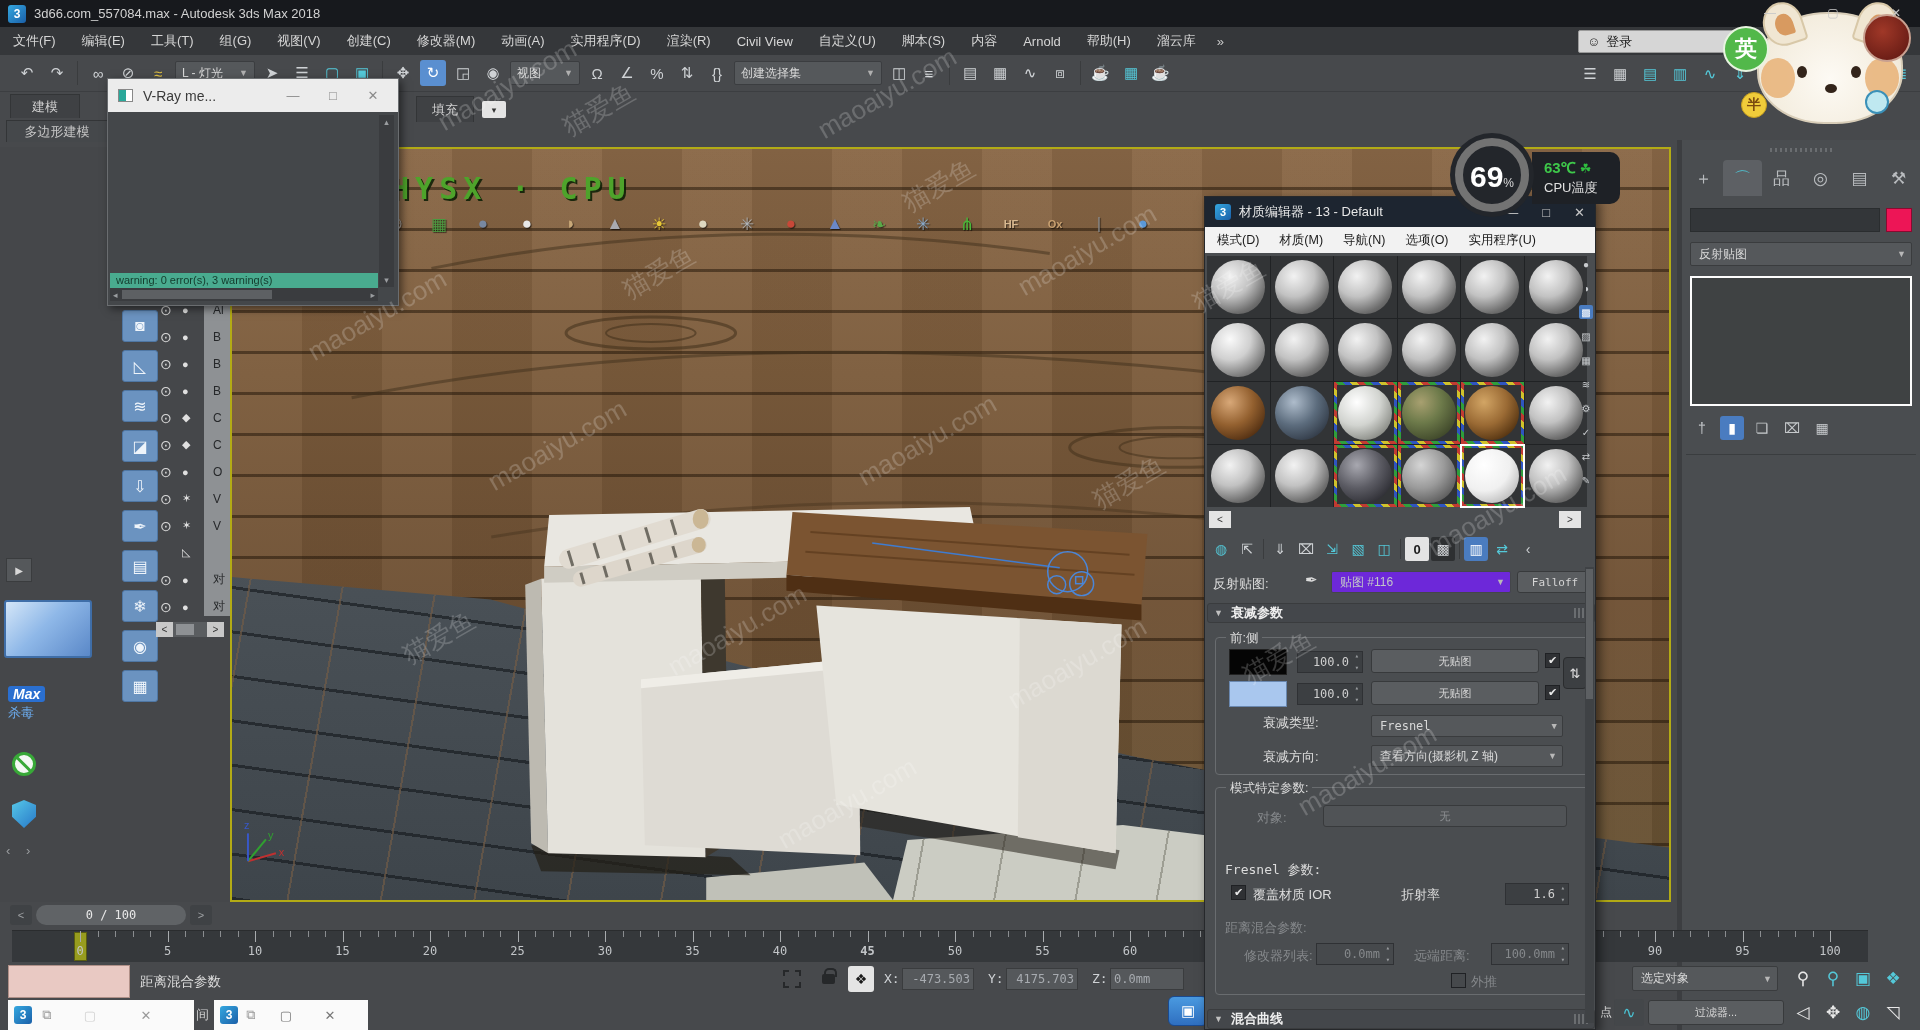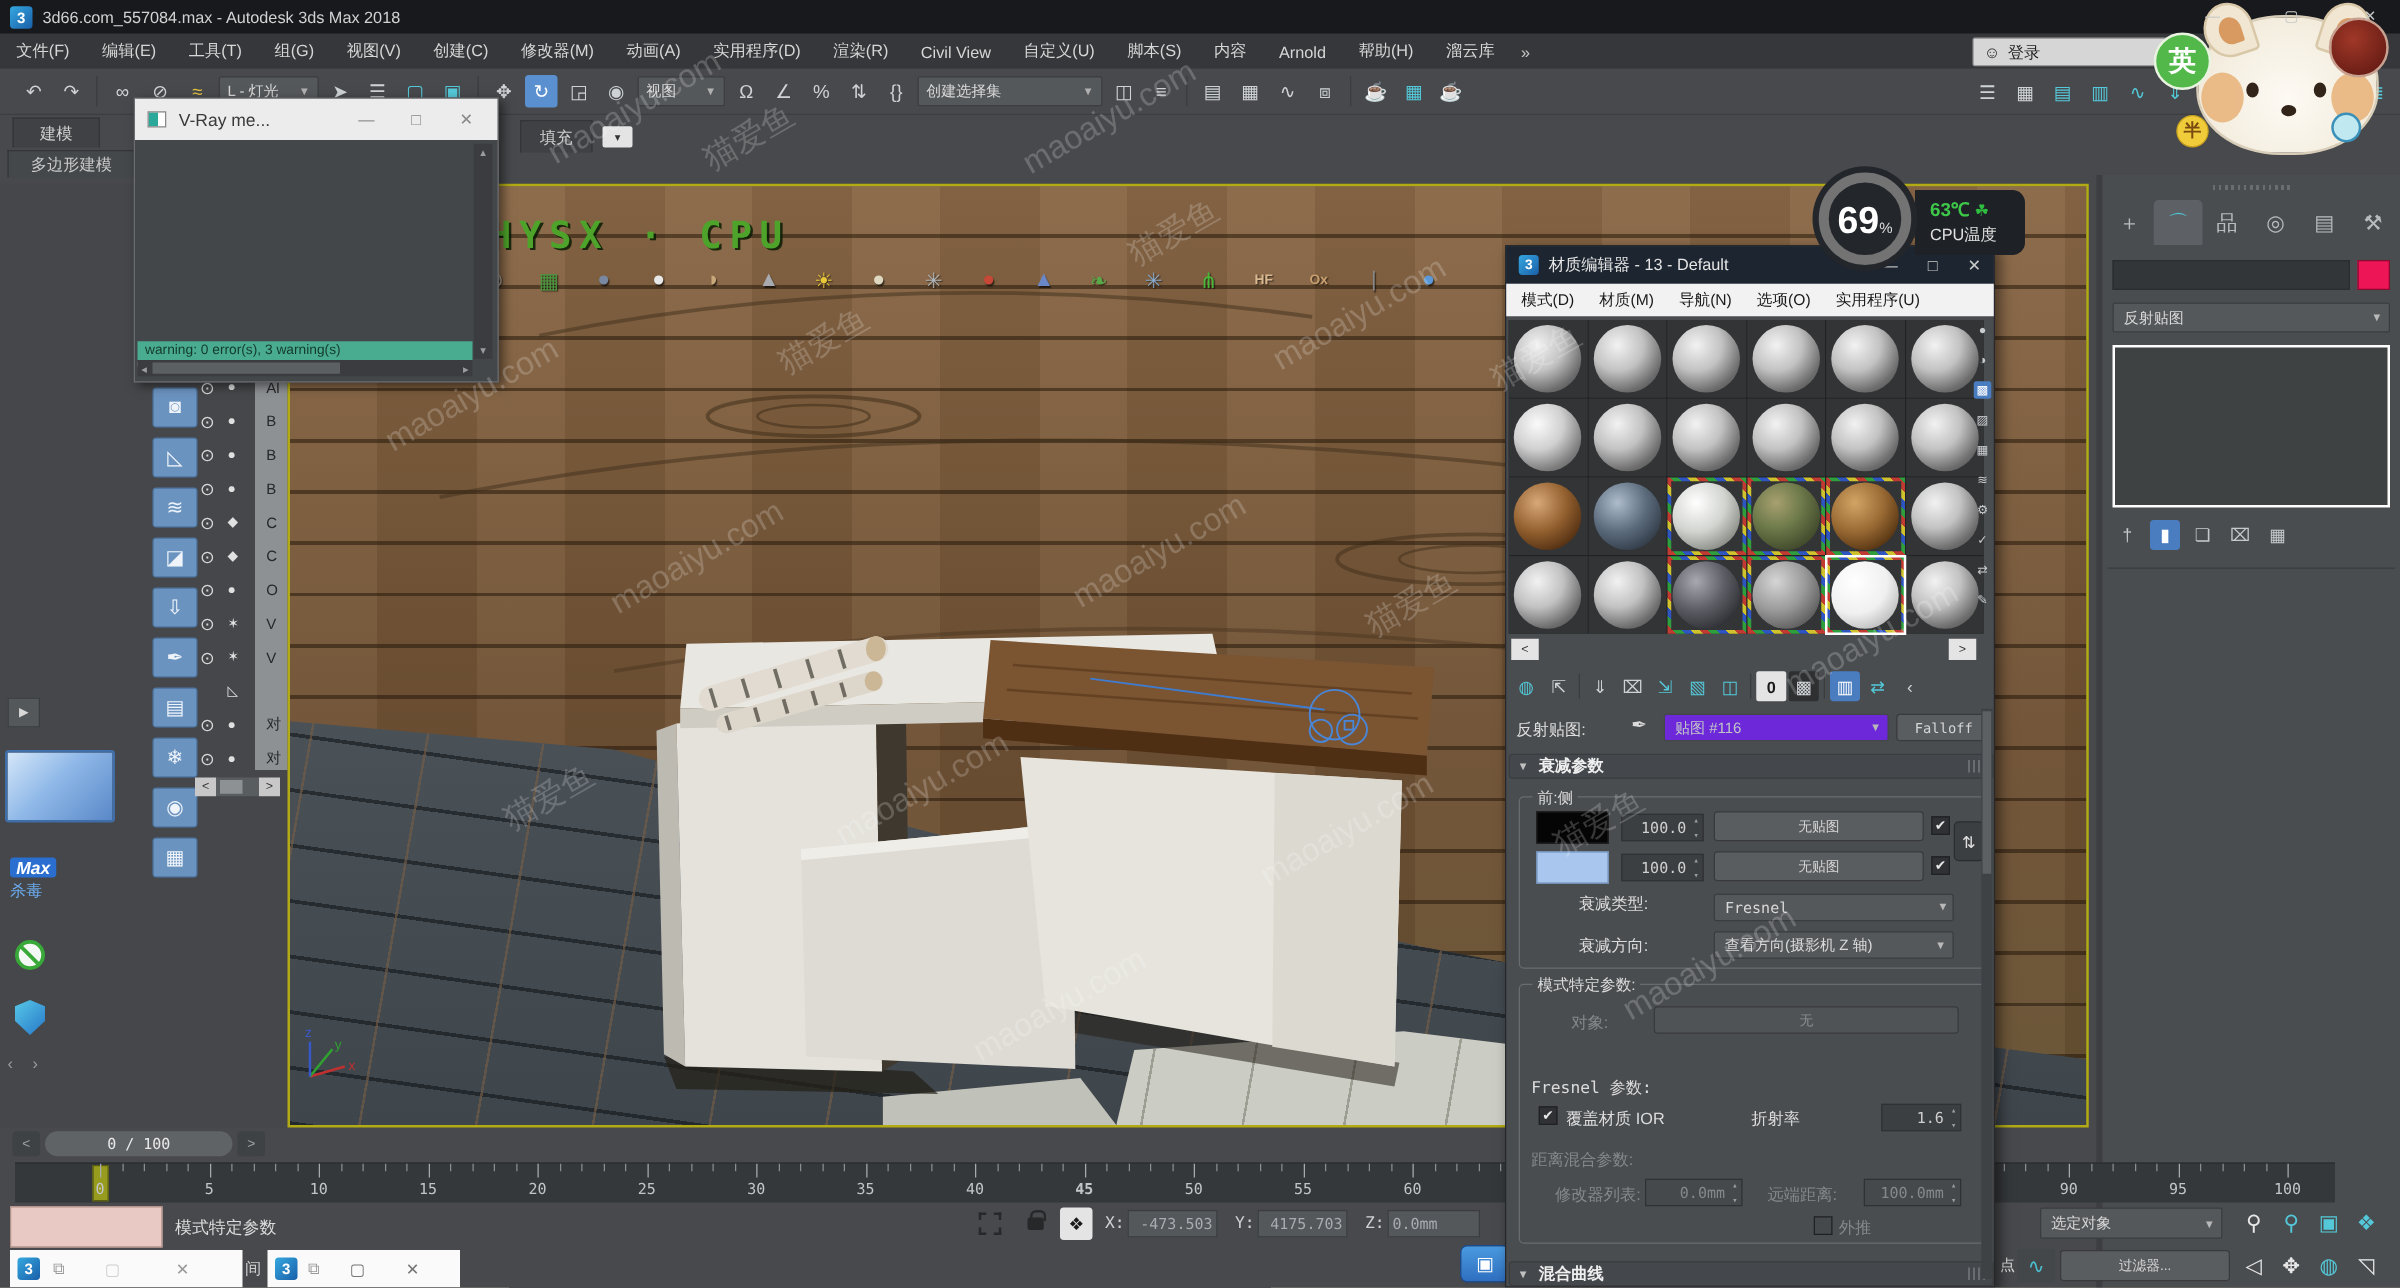--- a/index.html
+++ b/index.html
@@ -897,21 +897,21 @@
       <div class="tick major" style="left: 1730.5px;"></div>
       <div class="ticklabel" style="left: 1730.5px;">95</div>
       <div class="tick" style="left: 1748px;"></div>
       <div class="tick" style="left: 1765.5px;"></div>
       <div class="tick" style="left: 1783px;"></div>
       <div class="tick" style="left: 1800.5px;"></div>
       <div class="tick major" style="left: 1818px;"></div>
       <div class="ticklabel" style="left: 1818px;">100</div>
     </div>
   <div class="abs" id="listener"></div>
-  <div class="abs" id="prompt">模式特定参数</div>
+  <div class="abs" id="prompt">距离混合参数</div>
   <div class="regionicon"></div>
   <div class="lockicon"></div>
   <div class="abs" id="absmode">❖</div>
   <div class="coordlabel" style="left:884px">X:</div>
   <div class="coordbox" style="left:902px;width:72px">-473.503</div>
   <div class="coordlabel" style="left:988px">Y:</div>
   <div class="coordbox" style="left:1006px;width:72px">4175.703</div>
   <div class="coordlabel" style="left:1092px">Z:</div>
   <div class="coordbox" style="left:1110px;width:74px;justify-content:flex-start">0.0mm</div>
   <div class="abs" id="isolate">▣</div>

